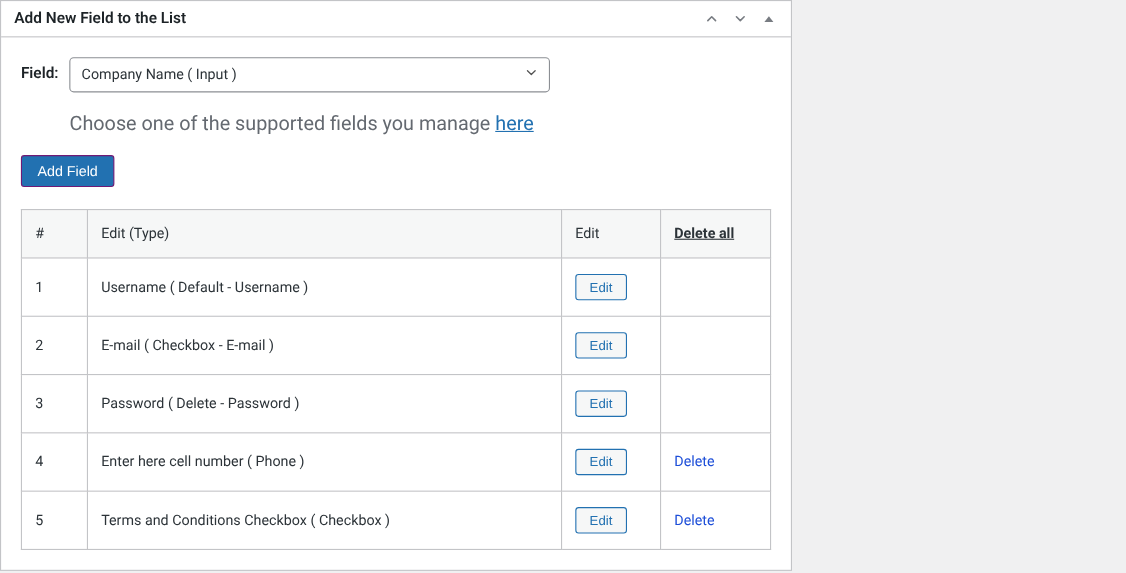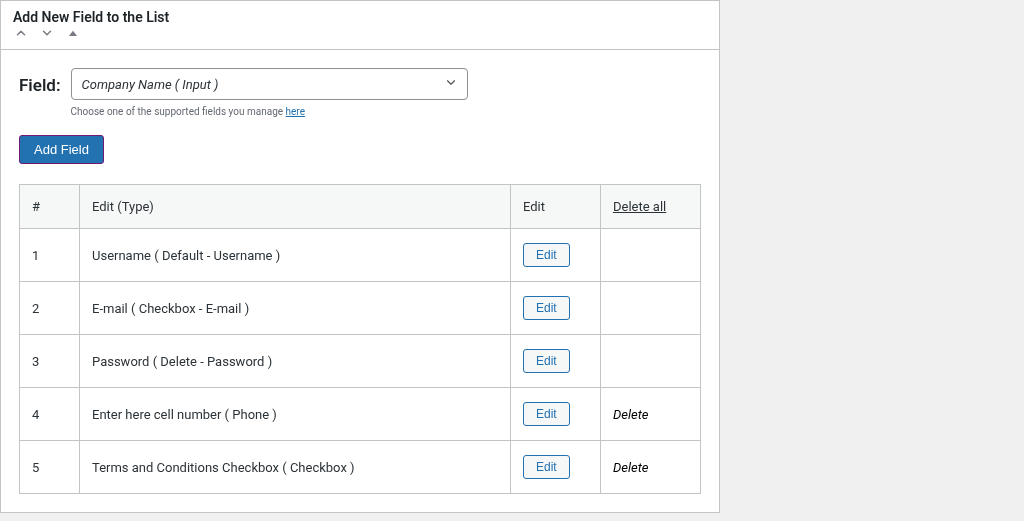--- a/index.html
+++ b/index.html
@@ -10,25 +10,24 @@
       color: #2c3338;
     }
     .metabox {
       width: 720px;
       margin: 0;
       background: #fff;
       border: 1px solid #c3c4c7;
     }
     .metabox-header {
       display: flex;
-      align-items: flex-start;
+      align-items: flex-end;
       justify-content: space-between;
       padding: 8px 12px;
       border-bottom: 1px solid #c3c4c7;
-      flex-direction: column;
     }
     .metabox-title {
       font-size: 14px;
       font-weight: 600;
       color: #1d2327;
     }
     .metabox-controls {
       display: flex;
       gap: 10px;
       align-items: center;
@@ -48,29 +47,28 @@
       padding: 18px;
     }
     .field-row {
       display: flex;
       align-items: flex-start;
       gap: 10px;
       margin-bottom: 18px;
     }
     .field-label {
       font-weight: 600;
-      font-size: 17px;
+      font-size: 14px;
       padding-top: 7px;
       color: #1d2327;
     }
     .field-input-col { flex: 0 0 auto; }
     .select-wrap {
       position: relative;
-      width: 397px;
-      font-style: italic;
+      width: 437px;
     }
     .select {
       width: 100%;
       border: 1px solid #8c8f94;
       border-radius: 4px;
       background: #fff;
       padding: 6px 30px 6px 10px;
       font-size: 13px;
       color: #2c3338;
       cursor: pointer;
@@ -80,22 +78,22 @@
     }
     .select-caret {
       position: absolute;
       right: 10px;
       top: 50%;
       transform: translateY(-50%);
       pointer-events: none;
       color: #555;
     }
     .help-text {
-      margin-top: 6px;
-      font-size: 10px;
+      margin-top: 18px;
+      font-size: 18px;
       color: #646970;
     }
     .help-text a {
       color: #2271b1;
       text-decoration: underline;
     }
     .btn-primary {
       background: #2271b1;
       color: #fff;
       border: 1px solid #701a75;
@@ -119,35 +117,34 @@
       vertical-align: middle;
     }
     table.fields thead th {
       background: #f6f7f7;
       font-weight: 400;
       color: #2c3338;
     }
     .col-num { width: 60px; text-align: center; }
     .col-edit { width: 90px; text-align: center; margin-top: 21px; }
     .col-del { width: 100px; text-align: center; }
-    .th-del { text-decoration: underline; cursor: pointer; }
+    .th-del { text-decoration: underline; cursor: pointer; font-weight: bold; }
     .btn-edit {
       background: #f6f7f7;
       border: 1px solid #2271b1;
       color: #2271b1;
       border-radius: 3px;
       padding: 4px 12px;
       font-size: 12px;
       cursor: pointer;
     }
     .delete-link {
-      color: #000000;
+      color: #1d4ed8;
       text-decoration: none;
       cursor: pointer;
-      font-style: italic;
     }
     svg.caret { width: 14px; height: 14px; }
   </style>
 </head>
 <body>
 
 <div class="metabox">
   <div class="metabox-header">
     <div class="metabox-title">Add New Field to the List</div>
     <div class="metabox-controls">

